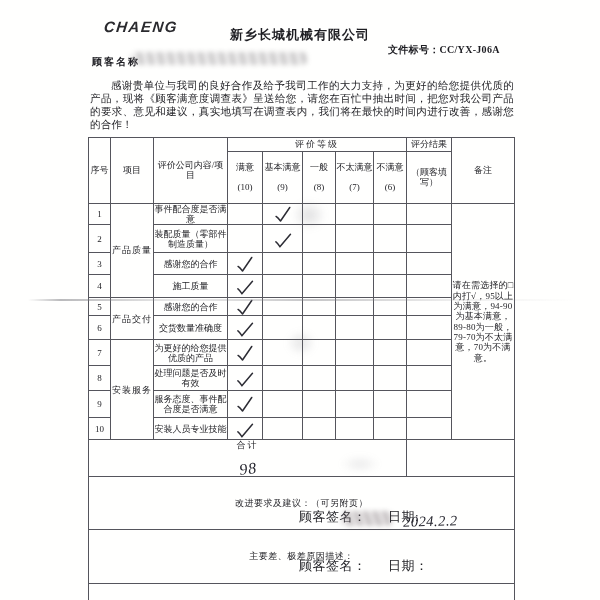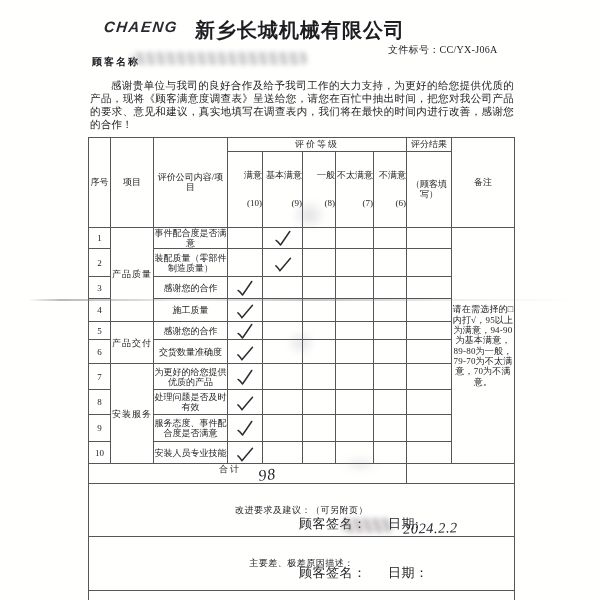--- a/index.html
+++ b/index.html
@@ -14,30 +14,30 @@
 
   
   .logo {
     position: absolute; left: 104px; top: 18px;
     font-family: "Liberation Sans", "DejaVu Sans", sans-serif;
     font-weight: bold; font-style: italic;
     font-size: 15px; letter-spacing: 1.5px; color: #2a2a2e;
     transform: skewX(-6deg);
   }
   .company {
-    position: absolute; left: 150px; top: 17px; width: 300px;
-    text-align: center; font-size: 20px; font-weight: bold; letter-spacing: 1px;
+    position: absolute; left: 150px; top: 26px; width: 300px;
+    text-align: center; font-size: 13px; font-weight: bold; letter-spacing: 1px;
   }
   .doc-title {
     position: absolute; left: 150px; top: 27px; width: 300px;
     text-align: center; font-size: 13px; font-weight: bold; letter-spacing: 1.5px;
   }
   .doc-no {
     position: absolute; left: 388px; top: 43px;
-    font-size: 10px; font-weight: normal; letter-spacing: .3px;
+    font-size: 10px; font-weight: bold; letter-spacing: .3px;
   }
   .customer-row { position: absolute; left: 92px; top: 55px; font-size: 10px; font-weight: bold; letter-spacing: 2px; }
   .blur-name {
     position: absolute; left: 131px; top: 52px; width: 176px; height: 13px;
     background: repeating-linear-gradient(78deg, rgba(98,94,98,.75) 0 3px, rgba(168,162,166,.25) 3px 7px, rgba(120,116,120,.6) 7px 10px);
     border-radius: 5px; filter: blur(2.6px); opacity: .5;
   }
 
   .intro {
     position: absolute; left: 90px; top: 80px; width: 424px;
@@ -49,38 +49,38 @@
   table.survey {
     position: absolute; left: 88px; top: 137px; width: 426px;
     border-collapse: collapse; table-layout: fixed;
   }
   table.survey td {
     border: 1px solid #55555c;
     font-size: 9px; text-align: center; vertical-align: middle;
     padding: 0; line-height: 1.15; overflow: visible;
   }
   td.hband { font-size: 9.5px; letter-spacing: 2px; }
-  td.hcell div { margin: 18px 0; text-align: right; }
+  td.hcell div { margin: 10px 0; }
   td.item-cell { text-align: left; padding: 1px 3px; font-size: 9.5px; line-height: 1.25; }
   td.group-cell { font-size: 9.5px; letter-spacing: 1px; }
   td.remark-cell {
     text-align: left; vertical-align: middle;
     padding: 2px 4px 2px 5px; font-size: 9.5px; line-height: 1.55; letter-spacing: .2px;
   }
   td.grade-cell { position: relative; }
   .tick {
     position: absolute; left: 50%; top: 50%; width: 19px; height: 18px;
     transform: translate(-50%,-46%) rotate(-2deg);
     overflow: visible;
   }
   .tick path { stroke: #2c2c34; stroke-width: 1.5; fill: none; stroke-linecap: round; stroke-linejoin: round; }
   tr.alt .tick { transform: translate(-50%,-40%) rotate(4deg); }
 
   td.total-cell { position: relative; font-size: 9.5px; }
-  .total-wrap { display: inline-flex; align-items: flex-start; gap: 17px; }
+  .total-wrap { display: inline-flex; align-items: center; gap: 7px; flex-direction: column; }
   .total-label { letter-spacing: 2px; }
   .hw-total {
     font-style: italic; font-size: 16px; color: #23232c;
     transform: rotate(-7deg) translateY(2px); display: inline-block;
     position: relative; z-index: 3; letter-spacing: 1px;
   }
 
   
   td.section-cell {
     position: relative; text-align: left; vertical-align: top;

